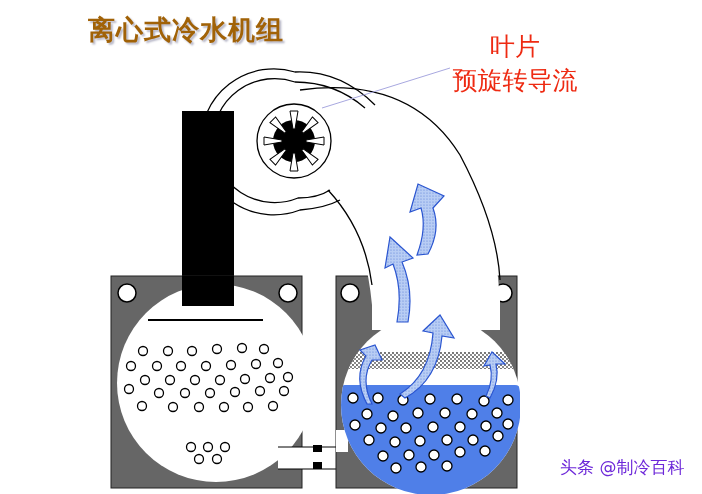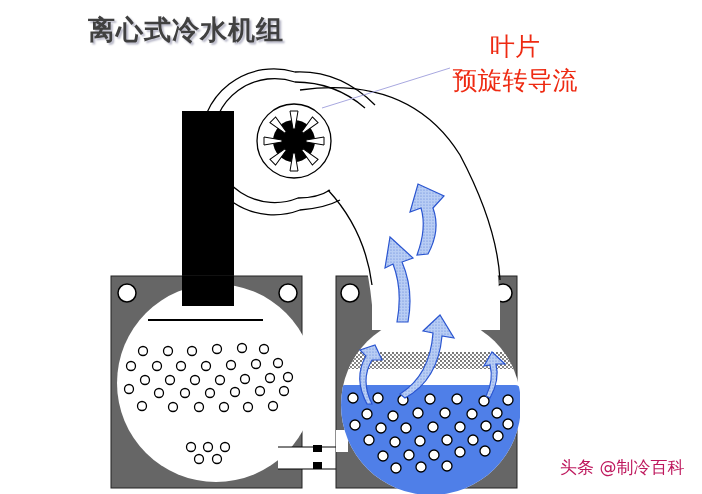--- a/index.html
+++ b/index.html
@@ -1,29 +1,29 @@
 <!DOCTYPE html>
 <html><head>
 <meta charset="utf-8">
 <style>
   html, body { margin:0; padding:0; background:#ffffff; }
   body { width:702px; height:494px; position:relative; overflow:hidden; font-family:"DejaVu Sans", sans-serif; }
   .title {
     position:absolute; left:88px; top:12px; font-size:27px; font-weight:bold;
-    color:#404040; letter-spacing:1px;
+    color:#a16207; letter-spacing:1px;
     text-shadow: 2px 2px 2px #b8b8c8;
     font-family:"DejaVu Sans", sans-serif;
   }
   .label-red {
     position:absolute; left:440px; top:30px; width:150px; text-align:center;
     color:#ee2a12; font-size:25px; line-height:34px;
     font-family:"DejaVu Sans", sans-serif;
   }
   .watermark {
-    position:absolute; left:560px; top:456px; font-size:17px; color:#be185d;
+    position:absolute; left:560px; top:456px; font-size:17px; color:#6d28d9;
     text-shadow: 0 0 2px #fff, 0 0 3px #fff;
     font-family:"DejaVu Sans", sans-serif;
   }
   svg.diagram { position:absolute; left:0; top:0; }
 </style>
 </head>
 <body>
 
 <div class="title">离心式冷水机组</div>
 

